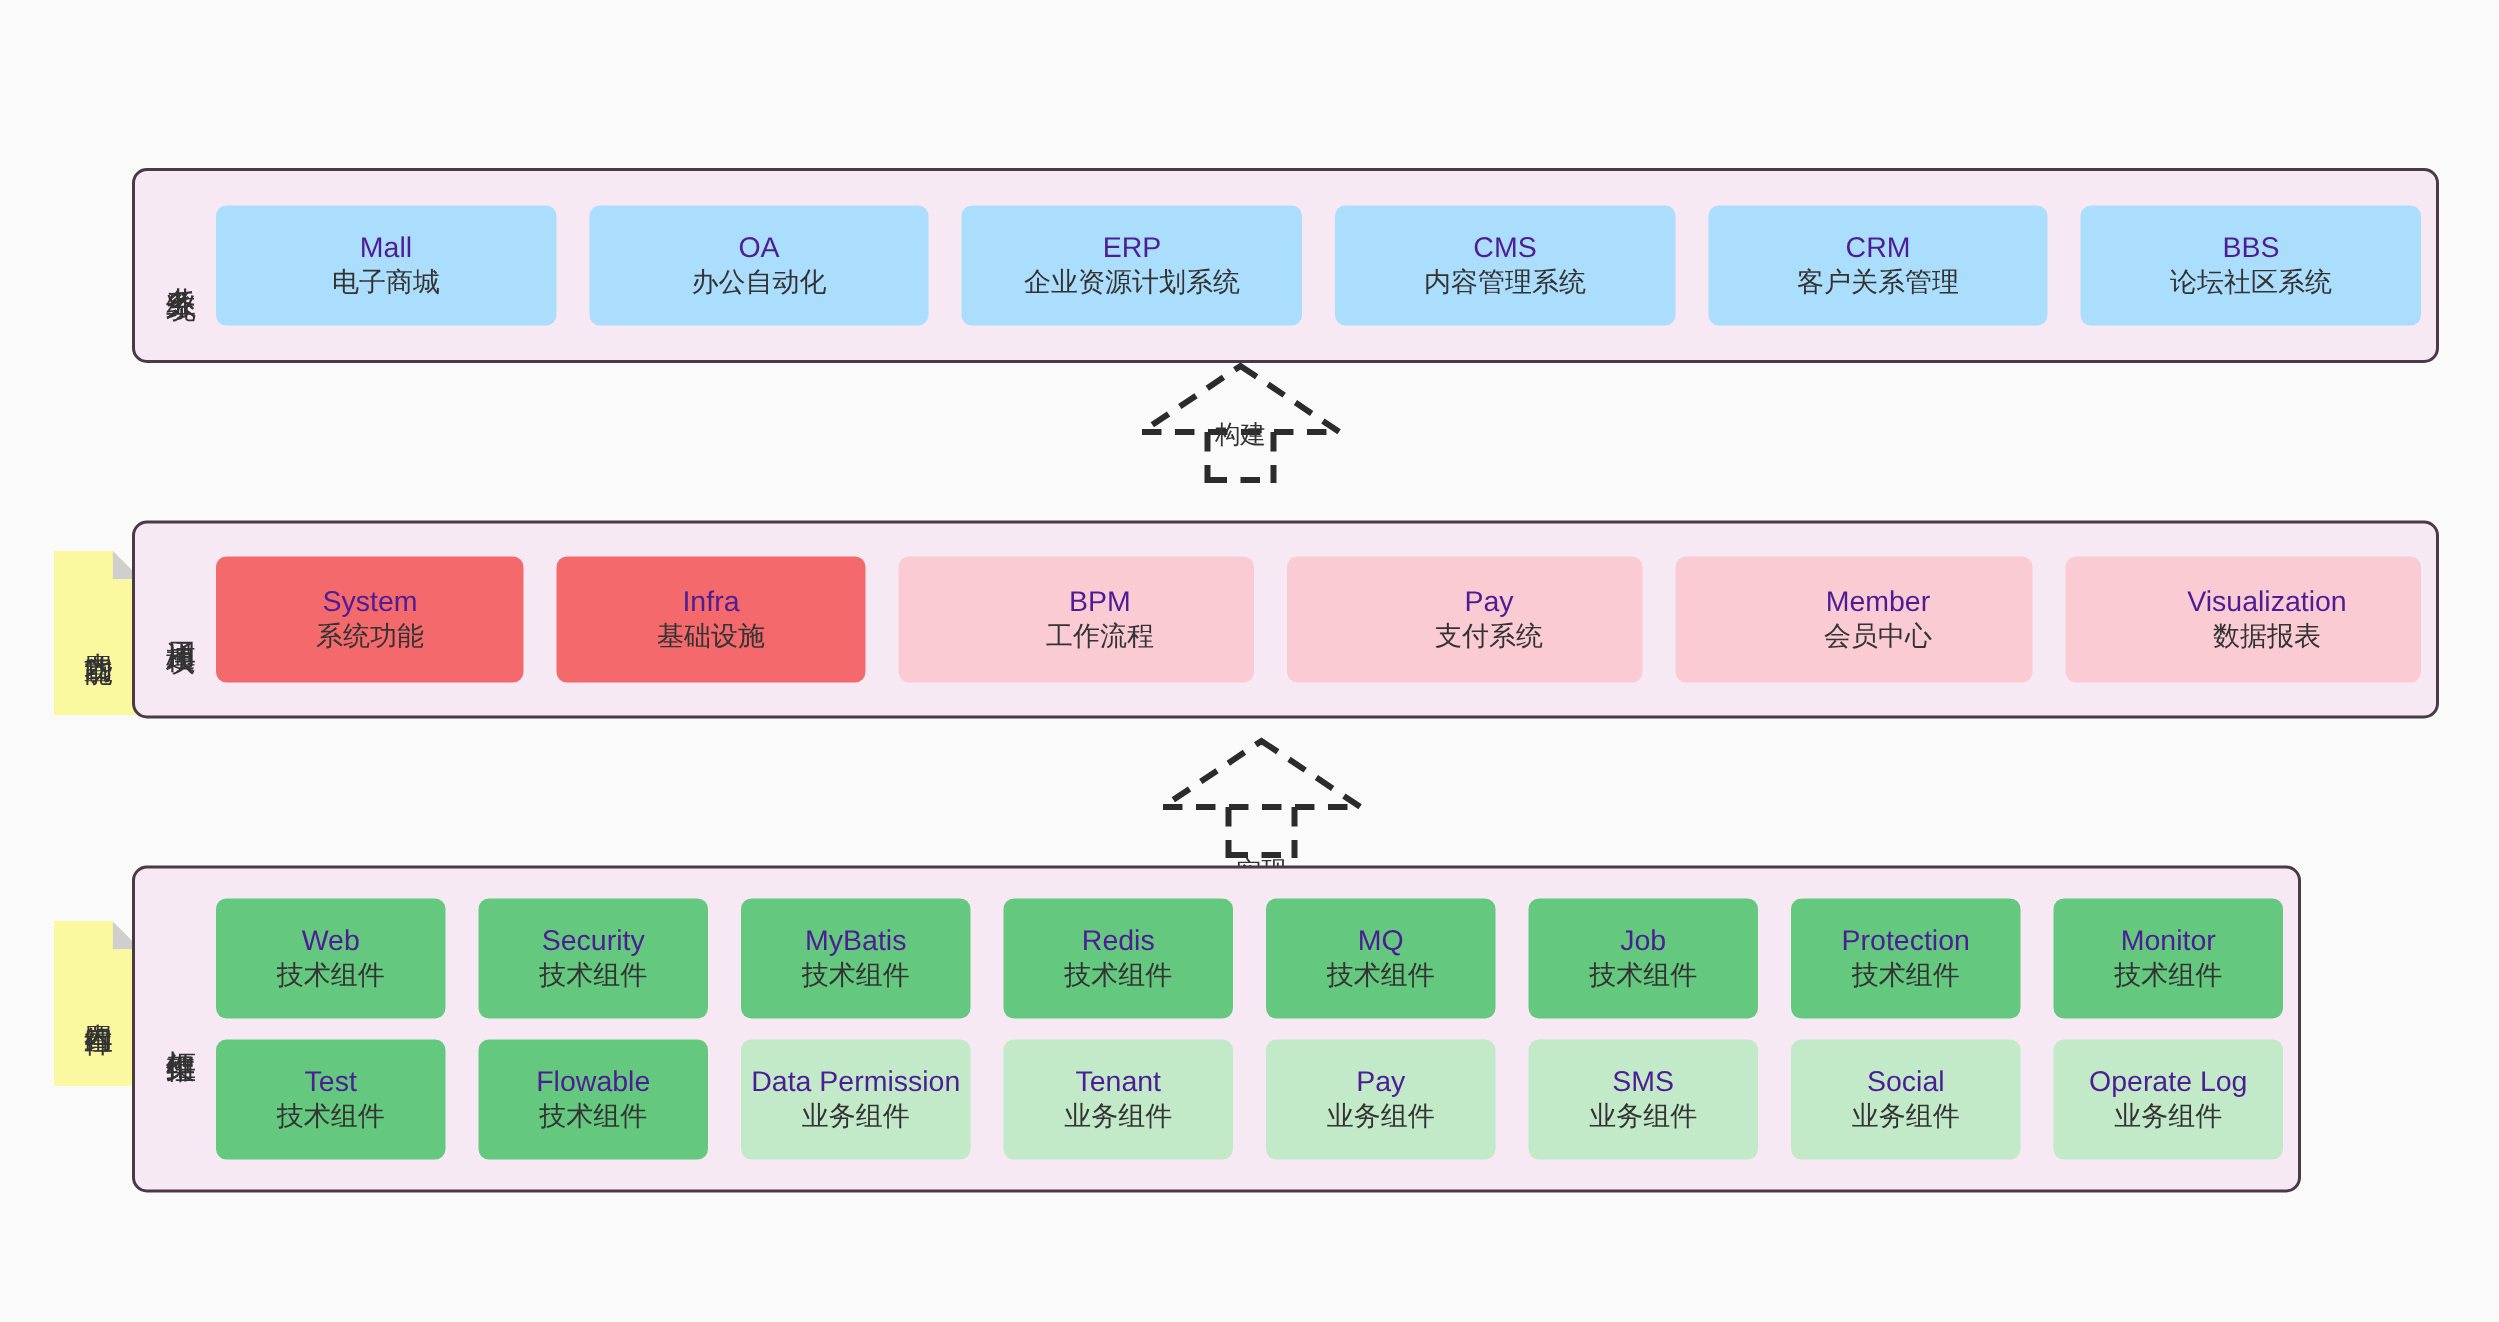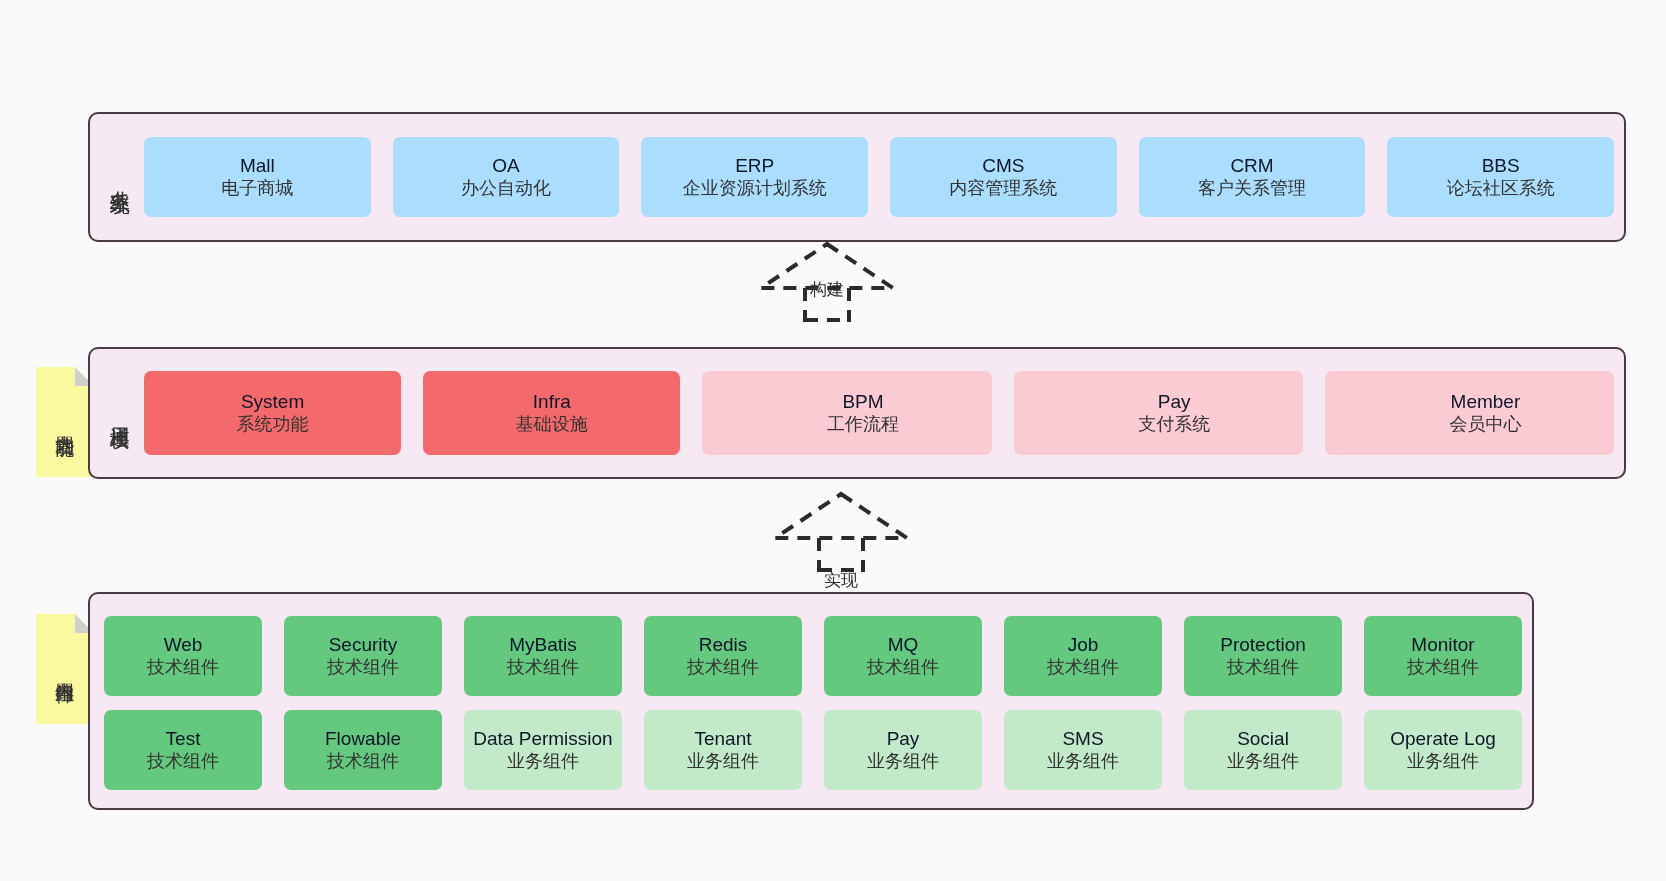--- a/index.html
+++ b/index.html
@@ -65,21 +65,21 @@
     min-width: 0;
     border-radius: 7px;
     display: flex;
     flex-direction: column;
     align-items: center;
     justify-content: center;
     text-align: center;
     padding: 6px 4px;
     line-height: 1.22;
   }
-  .card .en { font-size: 19px; color: #0f172a; text-align: center; }
+  .card .en { font-size: 19px; color: #4c1d95; text-align: center; }
   .card .cn { font-size: 18px; color: #333333; }
 
   .card.blue        { background: #ABDDFC; height: 80px; }
   .card.red         { background: #F4696B; height: 84px; }
   .card.pink        { background: #FBCBD4; height: 84px; padding-left: 36px; }
   .card.green       { background: #64C87E; height: 80px; }
   .card.lightgreen  { background: #C2E9C8; height: 80px; }
 
   
   .sticky {
@@ -193,40 +193,44 @@
           <span class="cn">工作流程</span>
         </div>
         <div class="card pink">
           <span class="en">Pay</span>
           <span class="cn">支付系统</span>
         </div>
         <div class="card pink">
           <span class="en">Member</span>
           <span class="cn">会员中心</span>
         </div>
+        <div class="card pink">
+          <span class="en">Visualization</span>
+          <span class="cn">数据报表</span>
+        </div>
       </div>
     </div>
   </div>
 
   <div class="connector" style="left:771px; top:490px; width:140px; height:82px;">
     <svg width="140" height="82" viewBox="0 0 140 82" fill="none">
       <path d="M70 4 L136 48 L4 48 Z" fill="#FAFAFA" stroke="#2B2B2B" stroke-width="4" stroke-dasharray="13,9" stroke-linejoin="miter"></path>
       <path d="M48 48 L48 82" stroke="#2B2B2B" stroke-width="4" stroke-dasharray="13,9"></path>
       <path d="M92 48 L92 82" stroke="#2B2B2B" stroke-width="4" stroke-dasharray="13,9"></path>
       <path d="M48 80 L92 80" stroke="#2B2B2B" stroke-width="4" stroke-dasharray="13,9"></path>
     </svg>
     <span class="conn-label" style="top:38px;margin-top:41px;">实现</span>
   </div>
 
   <div class="sticky" style="left:36px; top:614px; height:110px;">
     <span class="fold"></span>
     <span>内置组件</span>
   </div>
 
-  <div class="layer" style="left:88px; top:592px; width:1446px; height:218px;flex-direction:column;">
+  <div class="layer" style="left:88px; top:577px; width:1446px; height:218px;">
     <div class="layer-title">框架组件</div>
     <div class="layer-body">
 
       <div class="row">
         <div class="card green">
           <span class="en">Web</span>
           <span class="cn">技术组件</span>
         </div>
         <div class="card green">
           <span class="en">Security</span>

